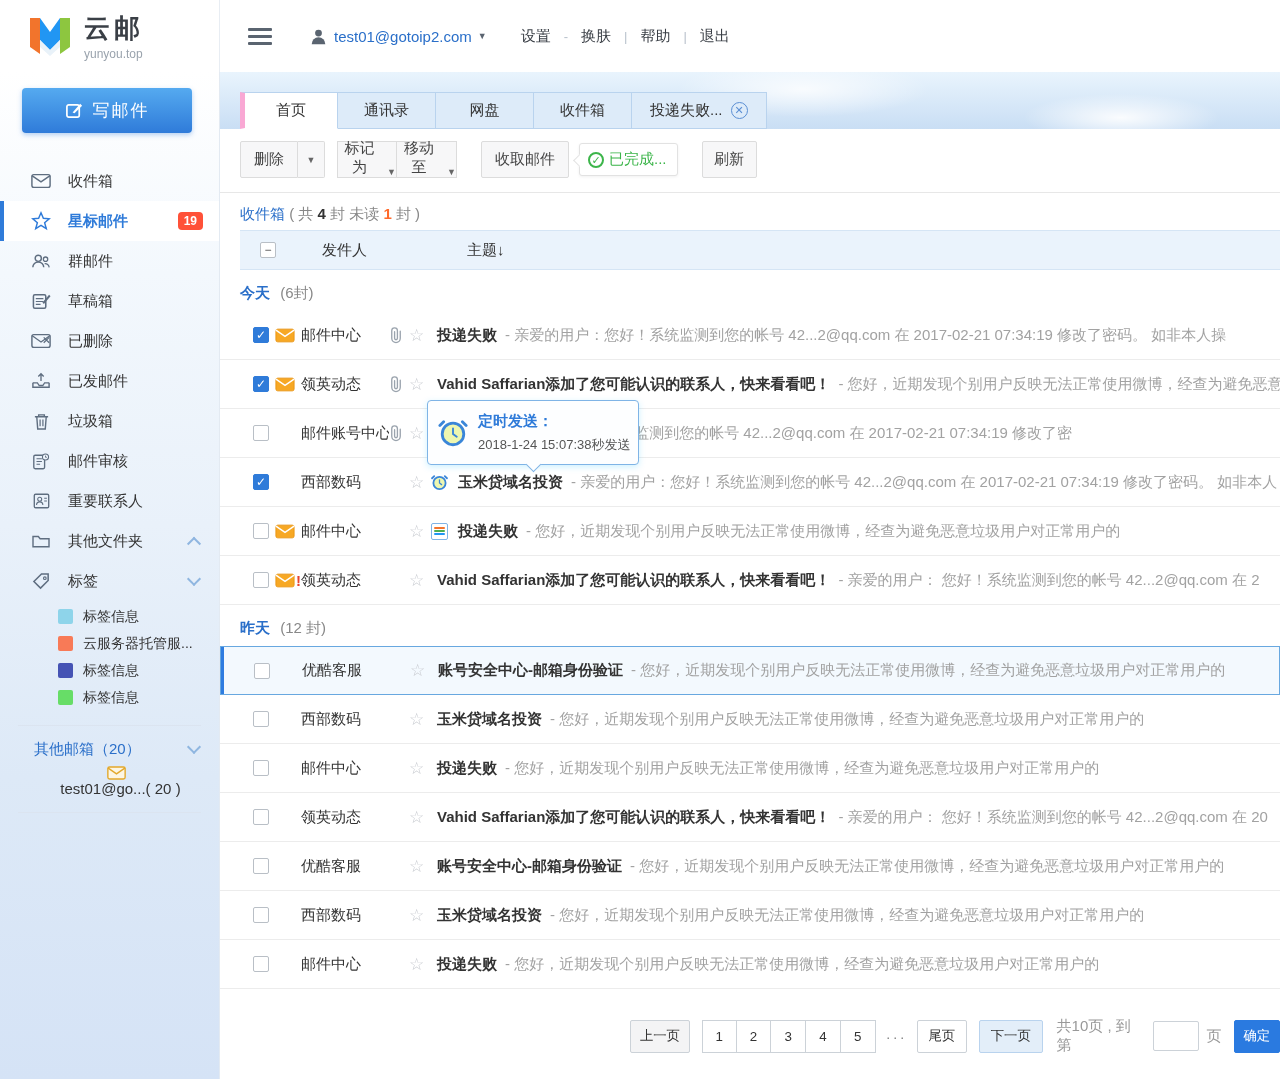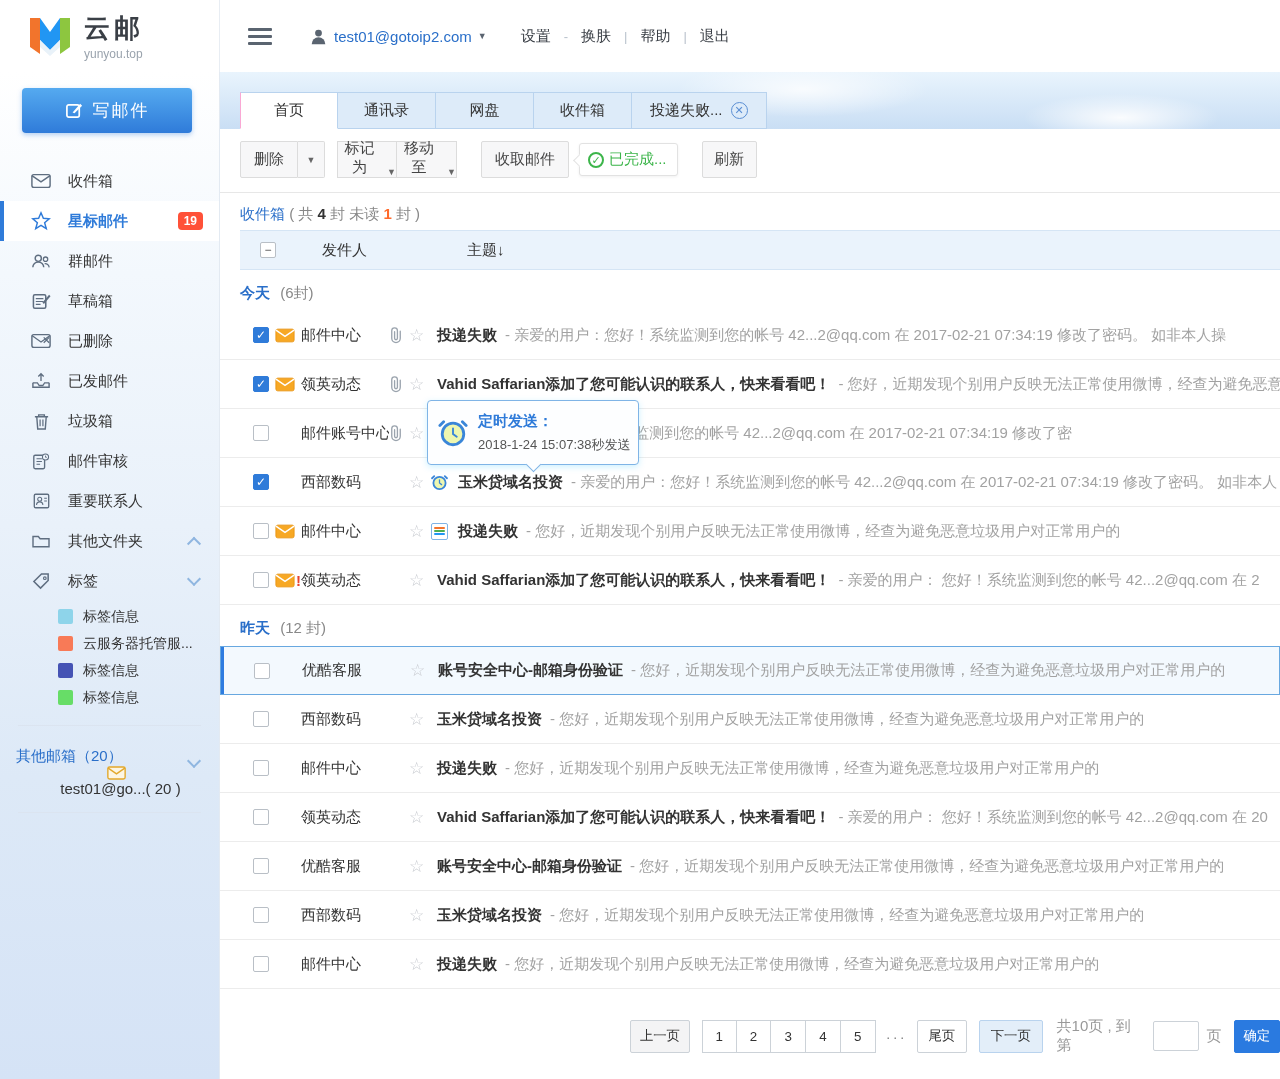--- a/index.html
+++ b/index.html
@@ -37,35 +37,35 @@
   .mitem.active::before { content:""; position:absolute; left:0; top:0; width:4px; height:100%; background:#2f7bd9; }
   .badge { margin-left:auto; margin-right:16px; background:#ff5138; color:#fff; font-size:12px; font-weight:700;
     border-radius:4px; padding:2px 6px; line-height:14px; }
   .chev { margin-left:auto; margin-right:20px; width:10px; height:10px; border-right:2px solid #8fb6e0; border-bottom:2px solid #8fb6e0; }
   .chev.up { transform:rotate(-135deg) translate(-2px,-2px); }
   .chev.down { transform:rotate(45deg); margin-top:-4px; }
   .tags { margin:2px 0 4px 0; }
   .tagrow { height:27px; display:flex; align-items:center; padding-left:58px; font-size:14px; color:#333; cursor:pointer; }
   .tag-sq { width:15px; height:15px; margin-right:10px; border-radius:2px; }
   .sdiv { height:1px; background:#dbe4f0; margin:14px 18px 0 18px; }
-  .othermail { height:34px; display:flex; align-items:flex-end; padding-left:16px; margin-top:6px; font-size:15px; color:#2a6fc9; cursor:pointer; }
+  .othermail { height:34px; display:flex; align-items:center; padding-left:34px; margin-top:6px; font-size:15px; color:#2a6fc9; cursor:pointer; }
   .acct { height:32px; display:flex; align-items:center; padding-left:22px; font-size:15px; color:#333; cursor:pointer;flex-direction:column; }
   .acct svg { margin-right:9px; }
 
   
   .main { position:absolute; top:72px; left:220px; width:1060px; height:1007px; background:#fff; }
   .skyband { position:absolute; top:0; left:0; width:1060px; height:57px;
     background:
       radial-gradient(140px 34px at 85% 80%, rgba(255,255,255,.9), rgba(255,255,255,0) 70%),
       radial-gradient(180px 40px at 55% 30%, rgba(255,255,255,.8), rgba(255,255,255,0) 70%),
       linear-gradient(180deg,#e9f4fd,#c9def4); }
   .tabs { position:absolute; top:20px; left:20px; display:flex; z-index:3; }
   .tab { height:37px; min-width:98px; padding:0 18px; background:#ddebf9; border:1px solid #b9d3ee; border-left:none;
     display:flex; align-items:center; justify-content:center; font-size:15px; color:#333; cursor:pointer; }
-  .tab:first-child { border-left:1px solid #f9a8d4; }
+  .tab:first-child { border-left:5px solid #f9a8d4; }
   .tab.active { background:#fff; border-bottom:1px solid #fff; font-weight:400; }
   .tab .close { margin-left:8px; width:17px; height:17px; border:1px solid #5b8fd4; border-radius:50%; color:#5b8fd4;
     font-size:11px; line-height:15px; text-align:center; }
   .content { position:absolute; top:57px; left:0; width:1060px; height:950px; background:#fff; }
 
   
   .toolbar { display:flex; align-items:center; padding:12px 0 12px 20px; }
   .tbtn { height:37px; background:#f7f7f8; border:1px solid #dcdcdc; color:#444; font-size:15px; display:flex; align-items:center; justify-content:center; cursor:pointer; }
   .grp { display:flex; }
   .grp .tbtn + .tbtn { border-left:none; }

